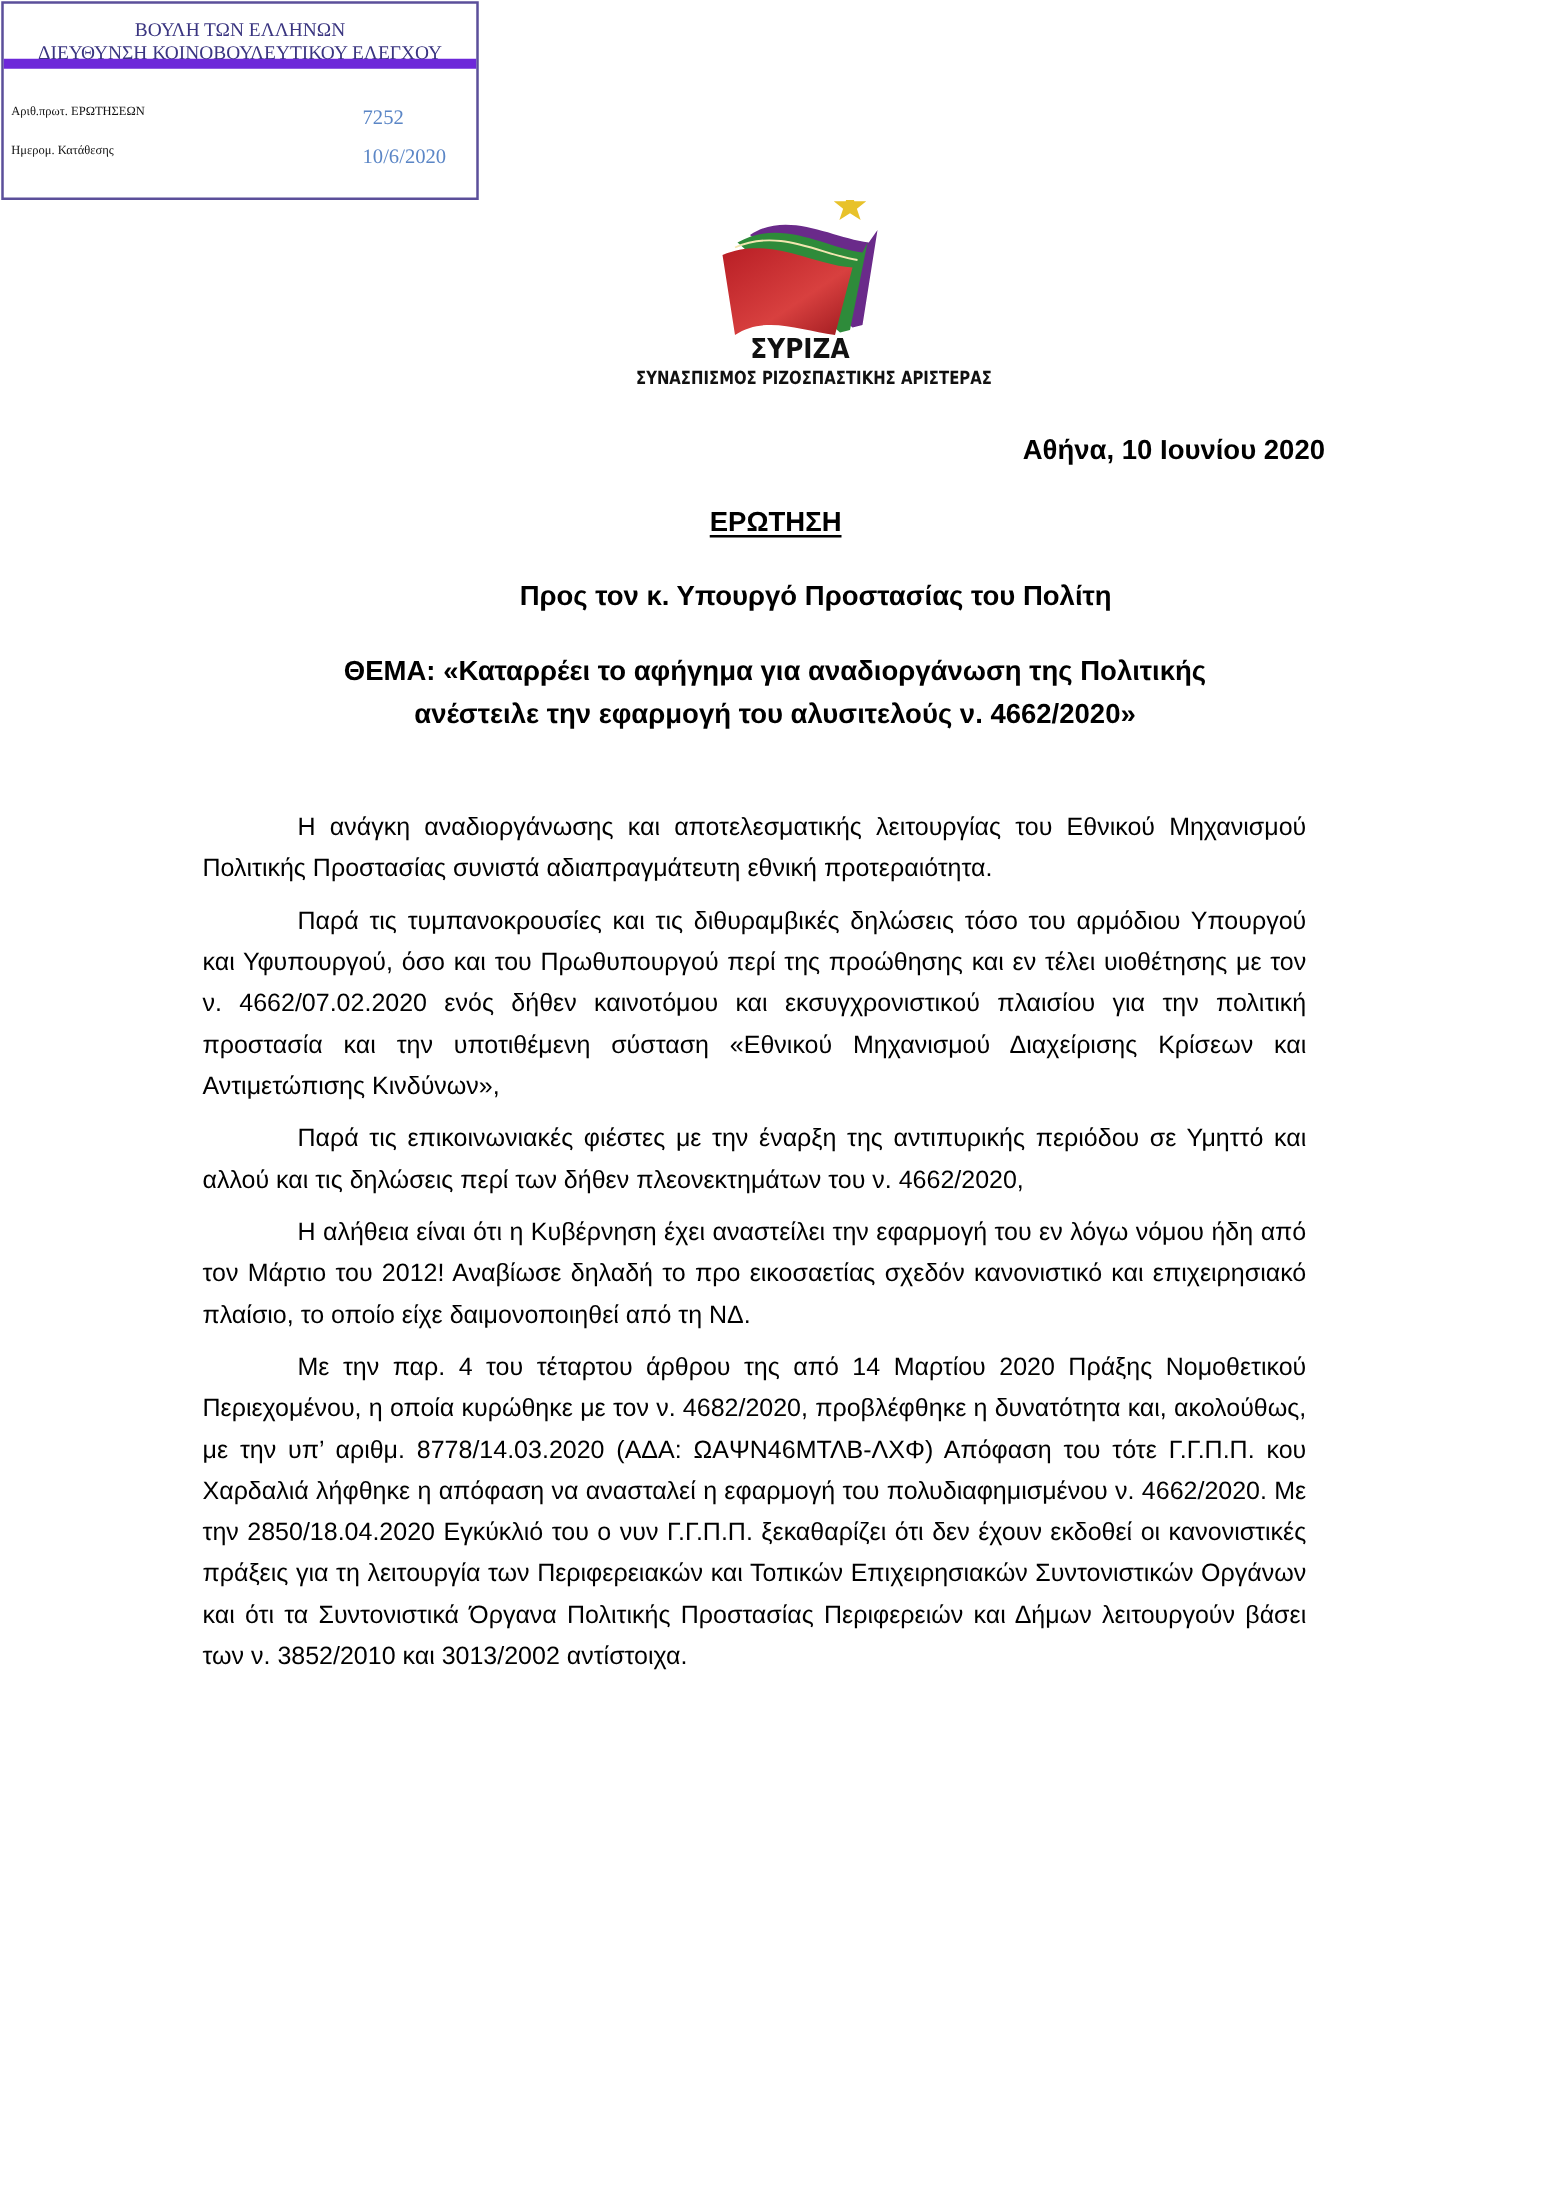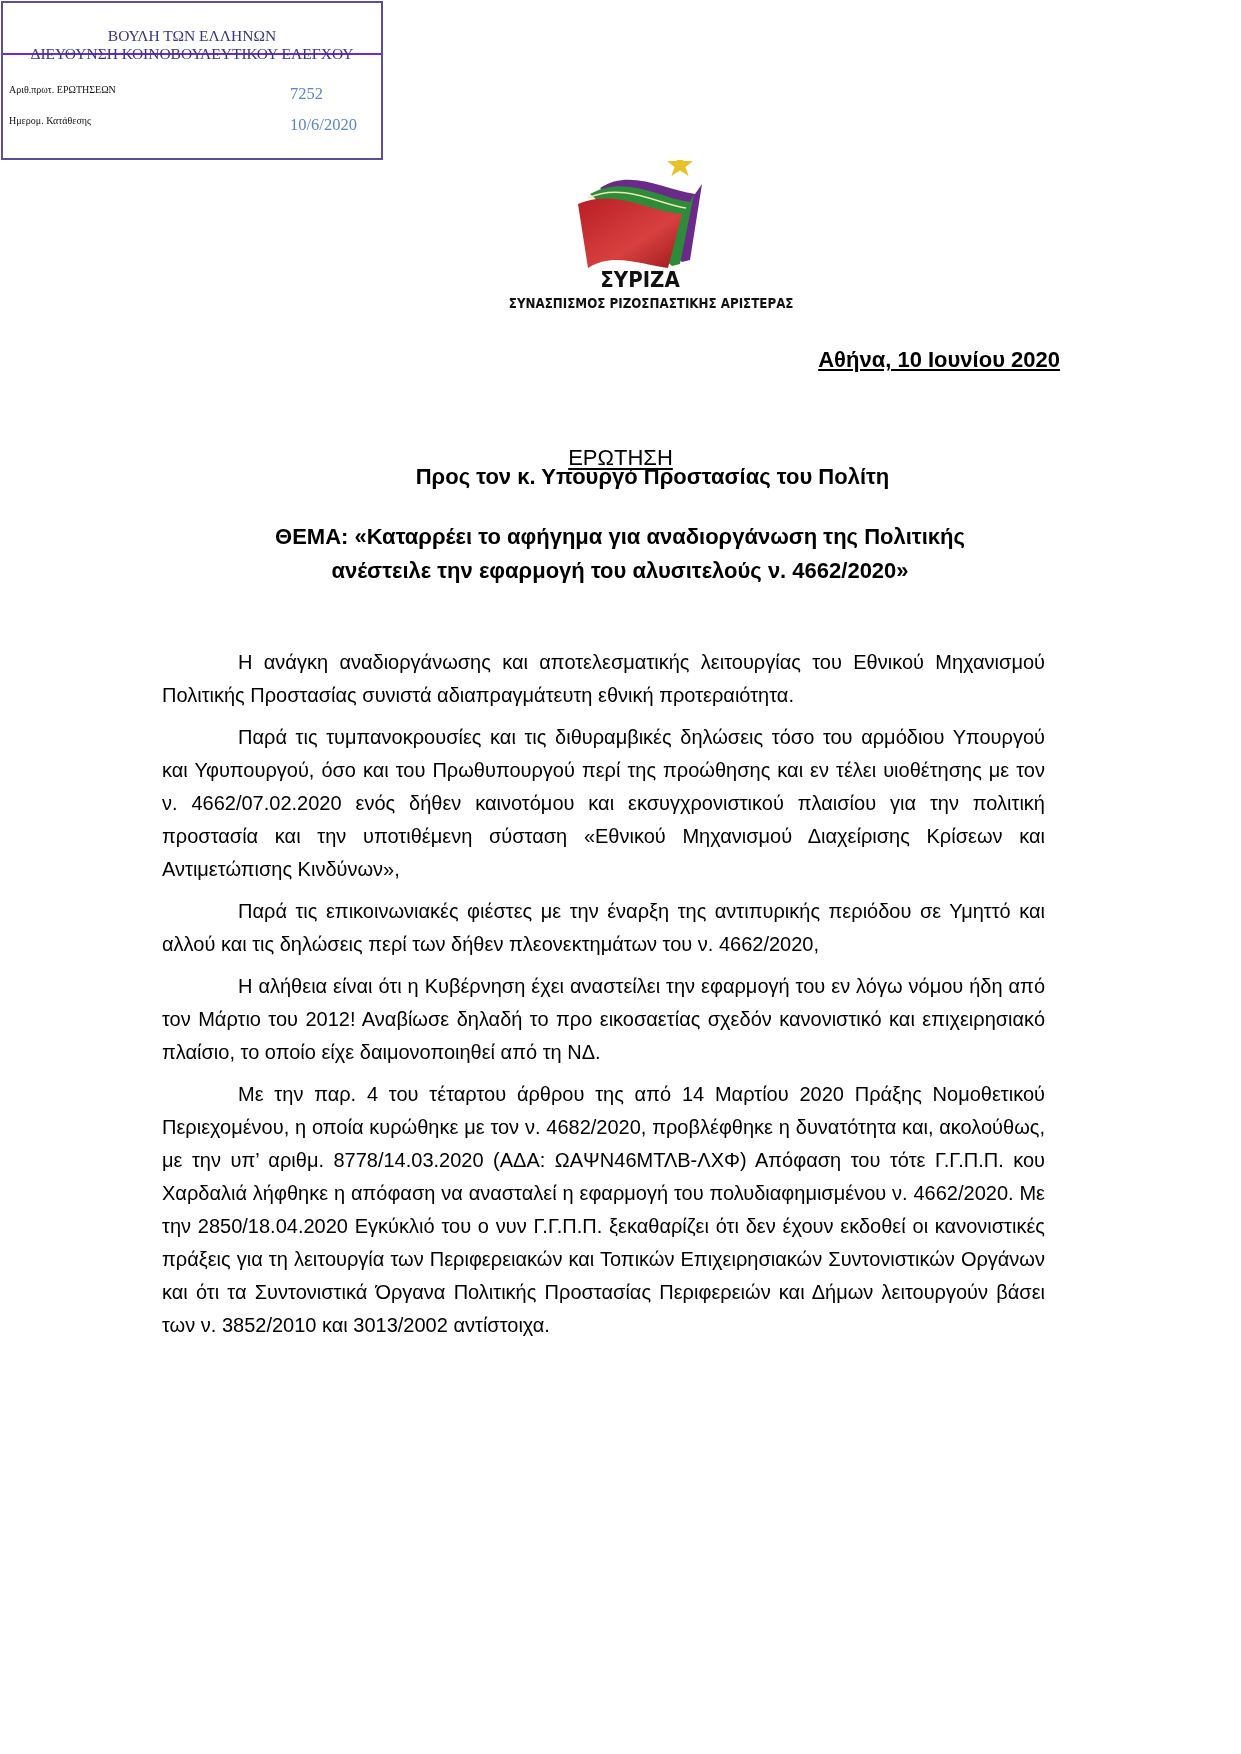--- a/index.html
+++ b/index.html
@@ -4,36 +4,36 @@
 <style>
   html, body { margin: 0; padding: 0; background: #ffffff; }
   body { width: 1241px; height: 1754px; position: relative; overflow: hidden; font-family: "Liberation Sans", sans-serif; color: #000; }
 
   .reg-box {
     position: absolute; left: 1px; top: 1px; width: 382px; height: 159px;
     border: 2px solid #5b4f9a; box-sizing: border-box; background: #fff;
   }
   .reg-head {
     position: absolute; left: 0; top: 0; width: 100%; height: 52px;
-    border-bottom: 2px solid #6d28d9; text-align: center;
-    font-family: "Liberation Serif", serif; font-size: 15.5px; color: #3a3580; line-height: 18px; padding-top: 24px; box-sizing: border-box;
+    border-bottom: 8px solid #6d28d9; text-align: center;
+    font-family: "Liberation Serif", serif; font-size: 15.5px; color: #3a3580; line-height: 18px; padding-top: 13px; box-sizing: border-box;
   }
   .reg-row { position: absolute; left: 6px; font-family: "Liberation Serif", serif; font-size: 10px; color: #111; }
   .reg-val { position: absolute; left: 287px; font-family: "Liberation Serif", serif; font-size: 16.5px; color: #5b86c6; }
   .row1 { top: 81px; }
   .row2 { top: 112px; }
 
   .logo { position: absolute; left: 490px; top: 160px; width: 300px; height: 160px; }
   .logo svg { position: absolute; left: 0; top: 0; }
   .logo-name { position: absolute; left: 0; width: 100%; top: 107px; text-align: center; font-family: "DejaVu Sans", sans-serif; font-weight: bold; font-size: 22px; letter-spacing: 0px; transform: scaleX(0.9); color: #111; }
   .logo-sub { position: absolute; left: -10px; width: 320px; top: 135px; text-align: center; font-family: "DejaVu Sans", sans-serif; font-weight: bold; font-size: 14.5px; transform: scaleX(0.82); color: #111; white-space: nowrap; }
 
-  .date { position: absolute; right: 181px; top: 347px; font-weight: bold; font-size: 22px; text-decoration: underline; }
+  .date { position: absolute; right: 181px; top: 347px; font-weight: bold; font-size: 22px; }
 
-  .doc-type { position: absolute; left: 0; width: 1241px; top: 405px; text-align: center; font-weight: normal; font-size: 22px; margin-top: 40px; }
+  .doc-type { position: absolute; left: 0; width: 1241px; top: 405px; text-align: center; font-weight: bold; font-size: 22px; }
   .doc-type span { text-decoration: underline; text-underline-offset: 3px; }
 
   .recipient { position: absolute; left: 0; width: 1241px; top: 464px; text-align: center; font-weight: bold; font-size: 22px; padding-left: 32px; }
 
   .subject { position: absolute; left: 220px; width: 800px; top: 520px; text-align: center; font-weight: bold; font-size: 22px; line-height: 34px; }
 
   .body-text { position: absolute; left: 162px; width: 883px; top: 646px; font-size: 20px; line-height: 33px; text-align: justify; }
   .body-text p { margin: 0 0 9px 0; text-indent: 76px; }
 </style>
 </head>

